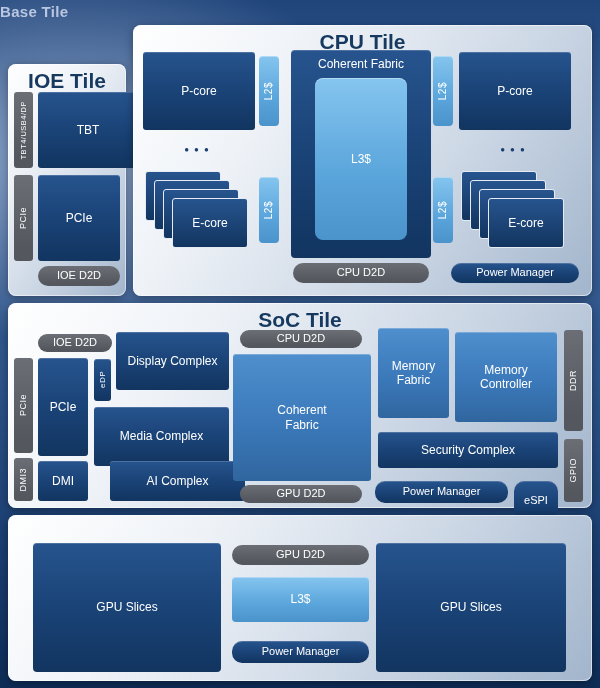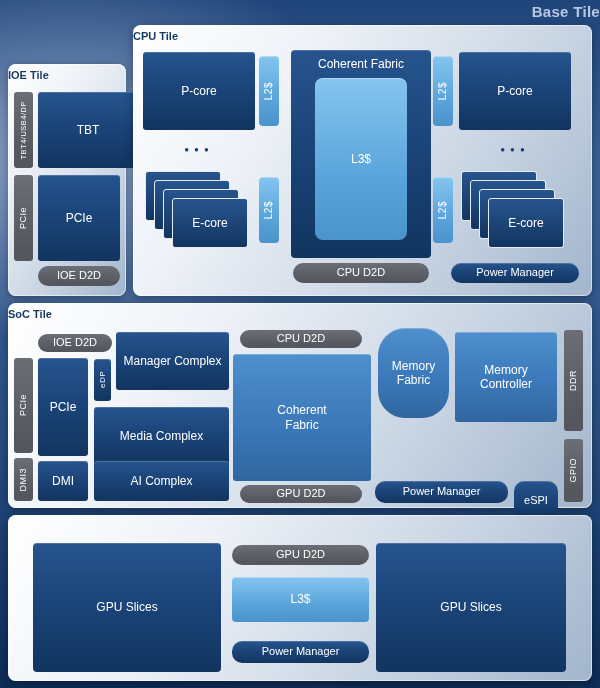--- a/index.html
+++ b/index.html
@@ -1,27 +1,27 @@
 <!DOCTYPE html>
 <html><head>
 <meta charset="utf-8">
 <style>
   *{box-sizing:border-box;margin:0;padding:0}
   body{margin:0;background:#10294d;font-family:"Liberation Sans",sans-serif}
   .canvas{position:relative;width:600px;height:688px;overflow:hidden;
     background:
       radial-gradient(ellipse 520px 320px at 12% 22%, rgba(208,219,238,.55), rgba(208,219,238,0) 60%),
       linear-gradient(180deg,#20457b 0%,#3c6299 25%,#2d5388 55%,#1a3e70 80%,#0e2c56 100%);}
-  .base-title{position:absolute;top:3px;left:0;width:100%;text-align:right;
+  .base-title{position:absolute;top:3px;left:0;width:100%;text-align:left;
     font-size:15px;font-weight:bold;color:#b9c7e2;letter-spacing:.3px}
   .tile{position:absolute;border-radius:8px;
     background:linear-gradient(125deg,#ffffff 0%,#eef2f7 30%,#ccd7e5 65%,#a2b5cc 100%);
     box-shadow:0 2px 8px rgba(0,0,0,.35), inset 0 0 0 1px rgba(255,255,255,.55)}
-  .tile-title{position:absolute;top:5px;left:0;width:100%;text-align:left;
-    font-size:11px;font-weight:bold;color:#16395f}
+  .tile-title{position:absolute;top:5px;left:0;width:100%;text-align:center;
+    font-size:21px;font-weight:bold;color:#16395f}
   .box{position:absolute;display:flex;align-items:center;justify-content:center;
     text-align:center;color:#fff;font-size:12px;border-radius:3px;line-height:1.2}
   .panel{position:absolute;border-radius:4px;color:#fff}
   .dark{background:linear-gradient(180deg,#27548e 0%,#1a4377 50%,#123560 100%);
     box-shadow:inset 0 1px 0 rgba(255,255,255,.18)}
   .mid{background:linear-gradient(180deg,#4f8fcd 0%,#3b79ba 55%,#30669f 100%);
     box-shadow:inset 0 1px 0 rgba(255,255,255,.25)}
   .light{background:linear-gradient(180deg,#85c5ef 0%,#5aa5db 60%,#4b93cb 100%);
     box-shadow:inset 0 1px 0 rgba(255,255,255,.35)}
   .gray{background:linear-gradient(180deg,#6b6f75 0%,#54585e 85%)}
@@ -103,40 +103,41 @@
     <div class="box gray" style="left:6px;top:55px;width:19px;height:95px;">
       <span class="vtext">PCIe</span>
     </div>
     <div class="box gray" style="left:6px;top:155px;width:19px;height:43px;">
       <span class="vtext">DMI3</span>
     </div>
     <div class="box dark" style="left:30px;top:55px;width:50px;height:98px;">PCIe</div>
     <div class="box dark" style="left:86px;top:56px;width:17px;height:42px;">
       <span class="vtext" style="font-size:8px">eDP</span>
     </div>
-    <div class="box dark" style="left:108px;top:29px;width:113px;height:58px;">Manager Complex</div>
+    <div class="box dark" style="left:108px;top:29px;width:113px;height:58px;">Display Complex</div>
     <div class="box dark" style="left:86px;top:104px;width:135px;height:59px;">Media Complex</div>
-    <div class="box dark" style="left:86px;top:158px;width:135px;height:40px;">AI Complex</div>
+    <div class="box dark" style="left:102px;top:158px;width:135px;height:40px;">AI Complex</div>
     <div class="box dark" style="left:30px;top:158px;width:50px;height:40px;">DMI</div>
 
     <div class="box gray pill" style="left:232px;top:27px;width:122px;height:18px;">CPU D2D</div>
     <div class="box mid" style="left:225px;top:51px;width:138px;height:127px;">
       <span style="max-width:72px;display:inline-block;">Coherent Fabric</span>
     </div>
     <div class="box gray pill" style="left:232px;top:182px;width:122px;height:18px;">GPU D2D</div>
 
-    <div class="box mid" style="left:370px;top:25px;width:71px;height:90px;border-radius:27px;">
+    <div class="box mid" style="left:370px;top:25px;width:71px;height:90px;">
       <span style="max-width:58px;display:inline-block;">Memory Fabric</span>
     </div>
     <div class="box mid" style="left:447px;top:29px;width:102px;height:90px;">
       <span style="max-width:70px;display:inline-block;">Memory Controller</span>
     </div>
     <div class="box gray" style="left:556px;top:27px;width:19px;height:101px;">
       <span class="vtext">DDR</span>
     </div>
+    <div class="box dark" style="left:370px;top:129px;width:180px;height:36px;">Security Complex</div>
     <div class="box dark pill" style="left:367px;top:178px;width:133px;height:22px;">Power Manager</div>
     <div class="box dark pill" style="left:506px;top:178px;width:44px;height:40px;">eSPI</div>
     <div class="box gray" style="left:556px;top:136px;width:19px;height:63px;">
       <span class="vtext">GPIO</span>
     </div>
   </div>
 
   <div class="tile" style="left:8px;top:515px;width:584px;height:166px;">
     <div class="box dark r4" style="left:25px;top:28px;width:188px;height:129px;">GPU Slices</div>
     <div class="box gray pill" style="left:224px;top:30px;width:137px;height:20px;">GPU D2D</div>

